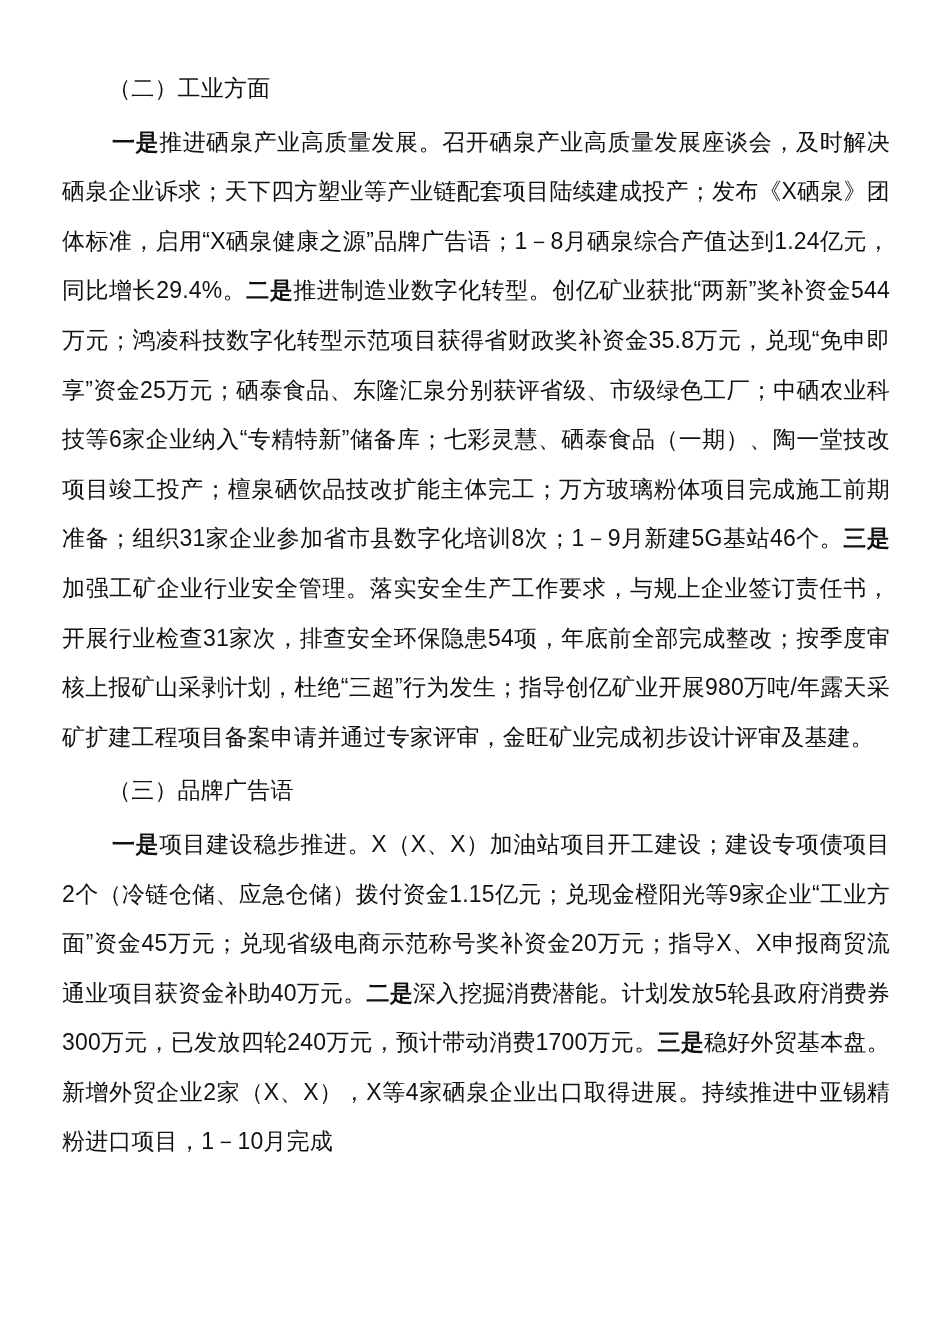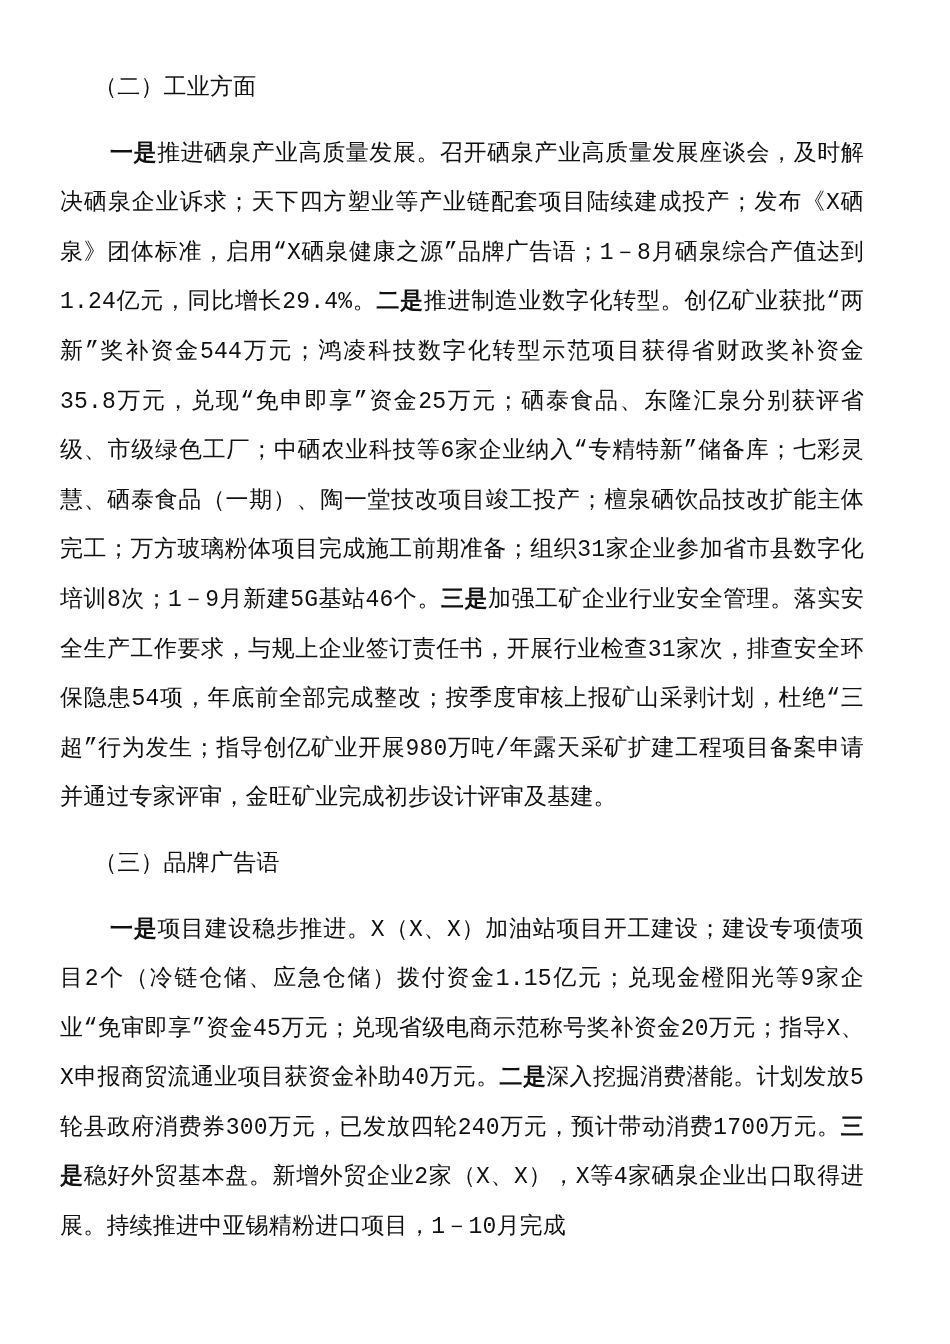--- a/index.html
+++ b/index.html
@@ -8,49 +8,49 @@
       background: #ffffff;
     }
     body {
       width: 950px;
       height: 1344px;
       overflow: hidden;
       position: relative;
     }
     .page {
       position: absolute;
-      left: 44px;
+      left: 58px;
       top: 64px;
       width: 836px;
-      font-family: Liberation Mono, monospace;
+      font-family: Liberation Sans, sans-serif;
       font-size: 23px;
       line-height: 49.6px;
       color: #111111;
       letter-spacing: 0.2px;
     }
     .heading {
       margin: 0;
       padding-left: 50px;
       font-weight: normal;
       font-size: 23px;
     }
     .para {
-      margin: 16px;
+      margin: 4px;
       text-indent: 50px;
       text-align: justify;
       text-align-last: left;
     }
     .lead {
       font-weight: bold;
     }
   </style>
 </head>
 <body>
 
 <div class="page">
 
   <h2 class="heading">（二）工业方面</h2>
   <p class="para"><span class="lead">一是</span><span>推进硒泉产业高质量发展。召开硒泉产业高质量发展座谈会，及时解决硒泉企业诉求；天下四方塑业等产业链配套项目陆续建成投产；发布《X硒泉》团体标准，启用“X硒泉健康之源”品牌广告语；1－8月硒泉综合产值达到1.24亿元，同比增长29.4%。</span><span class="lead">二是</span><span>推进制造业数字化转型。创亿矿业获批“两新”奖补资金544万元；鸿凌科技数字化转型示范项目获得省财政奖补资金35.8万元，兑现“免申即享”资金25万元；硒泰食品、东隆汇泉分别获评省级、市级绿色工厂；中硒农业科技等6家企业纳入“专精特新”储备库；七彩灵慧、硒泰食品（一期）、陶一堂技改项目竣工投产；檀泉硒饮品技改扩能主体完工；万方玻璃粉体项目完成施工前期准备；组织31家企业参加省市县数字化培训8次；1－9月新建5G基站46个。</span><span class="lead">三是</span><span>加强工矿企业行业安全管理。落实安全生产工作要求，与规上企业签订责任书，开展行业检查31家次，排查安全环保隐患54项，年底前全部完成整改；按季度审核上报矿山采剥计划，杜绝“三超”行为发生；指导创亿矿业开展980万吨/年露天采矿扩建工程项目备案申请并通过专家评审，金旺矿业完成初步设计评审及基建。</span></p>
 
   <h2 class="heading">（三）品牌广告语</h2>
-  <p class="para"><span class="lead">一是</span><span>项目建设稳步推进。X（X、X）加油站项目开工建设；建设专项债项目2个（冷链仓储、应急仓储）拨付资金1.15亿元；兑现金橙阳光等9家企业“免审即享”资金45万元；兑现省级电商示范称号奖补资金20万元；指导X、X申报商贸流通业项目获资金补助40万元。</span><span class="lead">二是</span><span>深入挖掘消费潜能。计划发放5轮县政府消费券300万元，已发放四轮240万元，预计带动消费1700万元。</span><span class="lead">三是</span><span>稳好外贸基本盘。新增外贸企业2家（X、X），X等4家硒泉企业出口取得进展。持续推进中亚锡精粉进口项目，1－10月完成</span></p>
+  <p class="para"><span class="lead">一是</span><span>项目建设稳步推进。X（X、X）加油站项目开工建设；建设专项债项目2个（冷链仓储、应急仓储）拨付资金1.15亿元；兑现金橙阳光等9家企业“工业方面”资金45万元；兑现省级电商示范称号奖补资金20万元；指导X、X申报商贸流通业项目获资金补助40万元。</span><span class="lead">二是</span><span>深入挖掘消费潜能。计划发放5轮县政府消费券300万元，已发放四轮240万元，预计带动消费1700万元。</span><span class="lead">三是</span><span>稳好外贸基本盘。新增外贸企业2家（X、X），X等4家硒泉企业出口取得进展。持续推进中亚锡精粉进口项目，1－10月完成</span></p>
 
 </div>
 
 </body></html>

